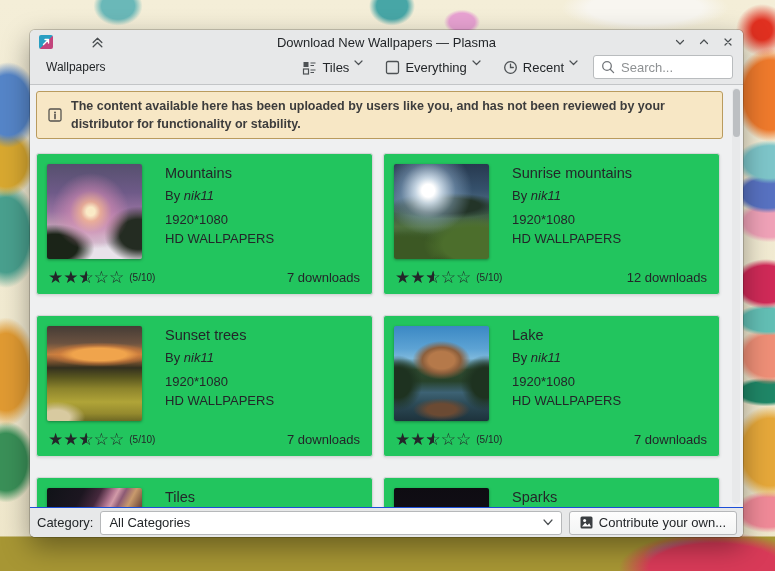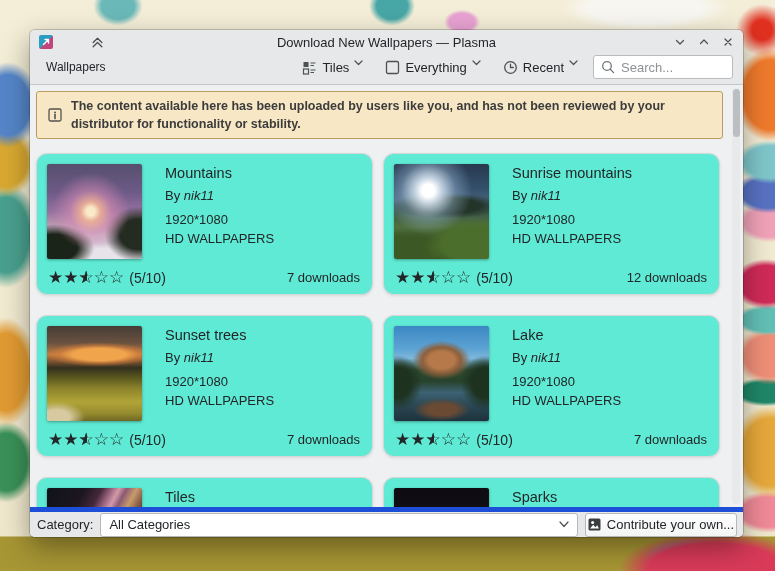--- a/index.html
+++ b/index.html
@@ -87,41 +87,41 @@
     margin:6px 20px 14px 6px; width:687px; min-height:38px;
     background:#f7e7c5; border:1px solid #b99b5e; border-radius:3px;
     display:flex; align-items:center; gap:8px; padding:5px 10px;font-weight:bold;
   }
   .banner-text { font-size:12.5px; line-height:1.45; color:#3c3c3c; max-width:640px; }
 
   .grid {
     display:grid; grid-template-columns:337px 337px; gap:20px 10px; margin-left:6px;
   }
   .card {
-    width:337px; height:142px; background:#5eead4; border:1px solid #d6d7d8;
-    border-radius:11px; position:relative; padding:10px;
+    width:337px; height:142px; background:#22c55e; border:1px solid #d6d7d8;
+    border-radius:3px; position:relative; padding:10px;
     box-shadow:0 1px 3px rgba(0,0,0,.10);
   }
   .thumb {
     width:95px; height:95px; border-radius:2px;
     box-shadow:0 1px 3px rgba(0,0,0,.35);
   }
   .card-info { position:absolute; left:128px; top:11px; right:10px; }
   .card-title { font-size:14.5px; color:#232629; margin-bottom:7px; }
   .card-author { font-size:13px; color:#232629; margin-bottom:8px; }
   .card-author i { font-style:italic; }
   .card-res, .card-cat { font-size:13px; color:#232629; line-height:1.45; }
   .card-bottom {
     position:absolute; left:11px; right:12px; bottom:8px;
     display:flex; align-items:center; gap:5px;
   }
   .stars { display:inline-flex; }
   .star { position:relative; display:inline-block; font-size:17px; line-height:1; color:#232629; font-family:"DejaVu Sans",sans-serif; }
   .star .hf { position:absolute; left:0; top:0; width:55%; overflow:hidden; color:#232629; }
-  .rating-text { font-size:14px; color:#232629; }
+  .rating-text { font-size:10px; color:#232629; }
   .downloads { margin-left:auto; font-size:13px; color:#232629; }
 
   
   .thumb-mountains { background:
     radial-gradient(circle at 46% 50%, rgba(255,240,200,.95) 0 6%, rgba(244,180,150,.85) 14%, rgba(216,140,180,.55) 30%, transparent 55%),
     radial-gradient(ellipse 60% 35% at 8% 88%, #1b2418 0 40%, transparent 70%),
     radial-gradient(ellipse 55% 45% at 96% 74%, #242c22 0 35%, transparent 65%),
     radial-gradient(ellipse 90% 22% at 50% 100%, #e8e2ea 0 50%, transparent 80%),
     linear-gradient(180deg,#56506e 0%,#6e5a88 30%,#95719f 50%,#b792ae 62%,#cdbccd 75%,#ded6e0 100%); }
   .thumb-sunrise { background:
@@ -152,32 +152,32 @@
     position:absolute; top:3px; right:3px; bottom:3px; width:8px;
     background:#e8e9ea; border-radius:4px;
   }
   .scroll-thumb {
     position:absolute; top:1px; left:0.5px; width:7px; height:48px;
     background:#bcbfc2; border-radius:4px;
   }
 
   
   .footer {
-    height:30px; flex:0 0 auto; background:#e7e8e9; border-top:5px solid #1d4ed8;
+    height:30px; flex:0 0 auto; background:#e7e8e9; border-top:1px solid #1d4ed8;
     display:flex; align-items:center; padding:0 6px; gap:7px;
   }
   .footer-label { font-size:13px; color:#232629; padding-left:1px; }
   .combobox {
     flex:1 1 auto; height:24px; background:#ffffff; border:1px solid #b6b8ba;
     border-radius:3px; display:flex; align-items:center; padding:0 8px; gap:6px;
   }
   .combobox-value { flex:1; font-size:13px; color:#232629; }
   .push-btn {
     height:24px; background:linear-gradient(#fdfdfd,#f3f4f4); border:1px solid #b6b8ba;
-    border-radius:3px; display:flex; align-items:center; gap:6px; padding:0 2px;
+    border-radius:3px; display:flex; align-items:center; gap:6px; padding:0 10px;
     font-size:13px; color:#232629; white-space:nowrap;
   }
   svg { display:block; }
 </style>
 </head>
 <body>
 
 <div class="window">
 
   <div class="titlebar">

